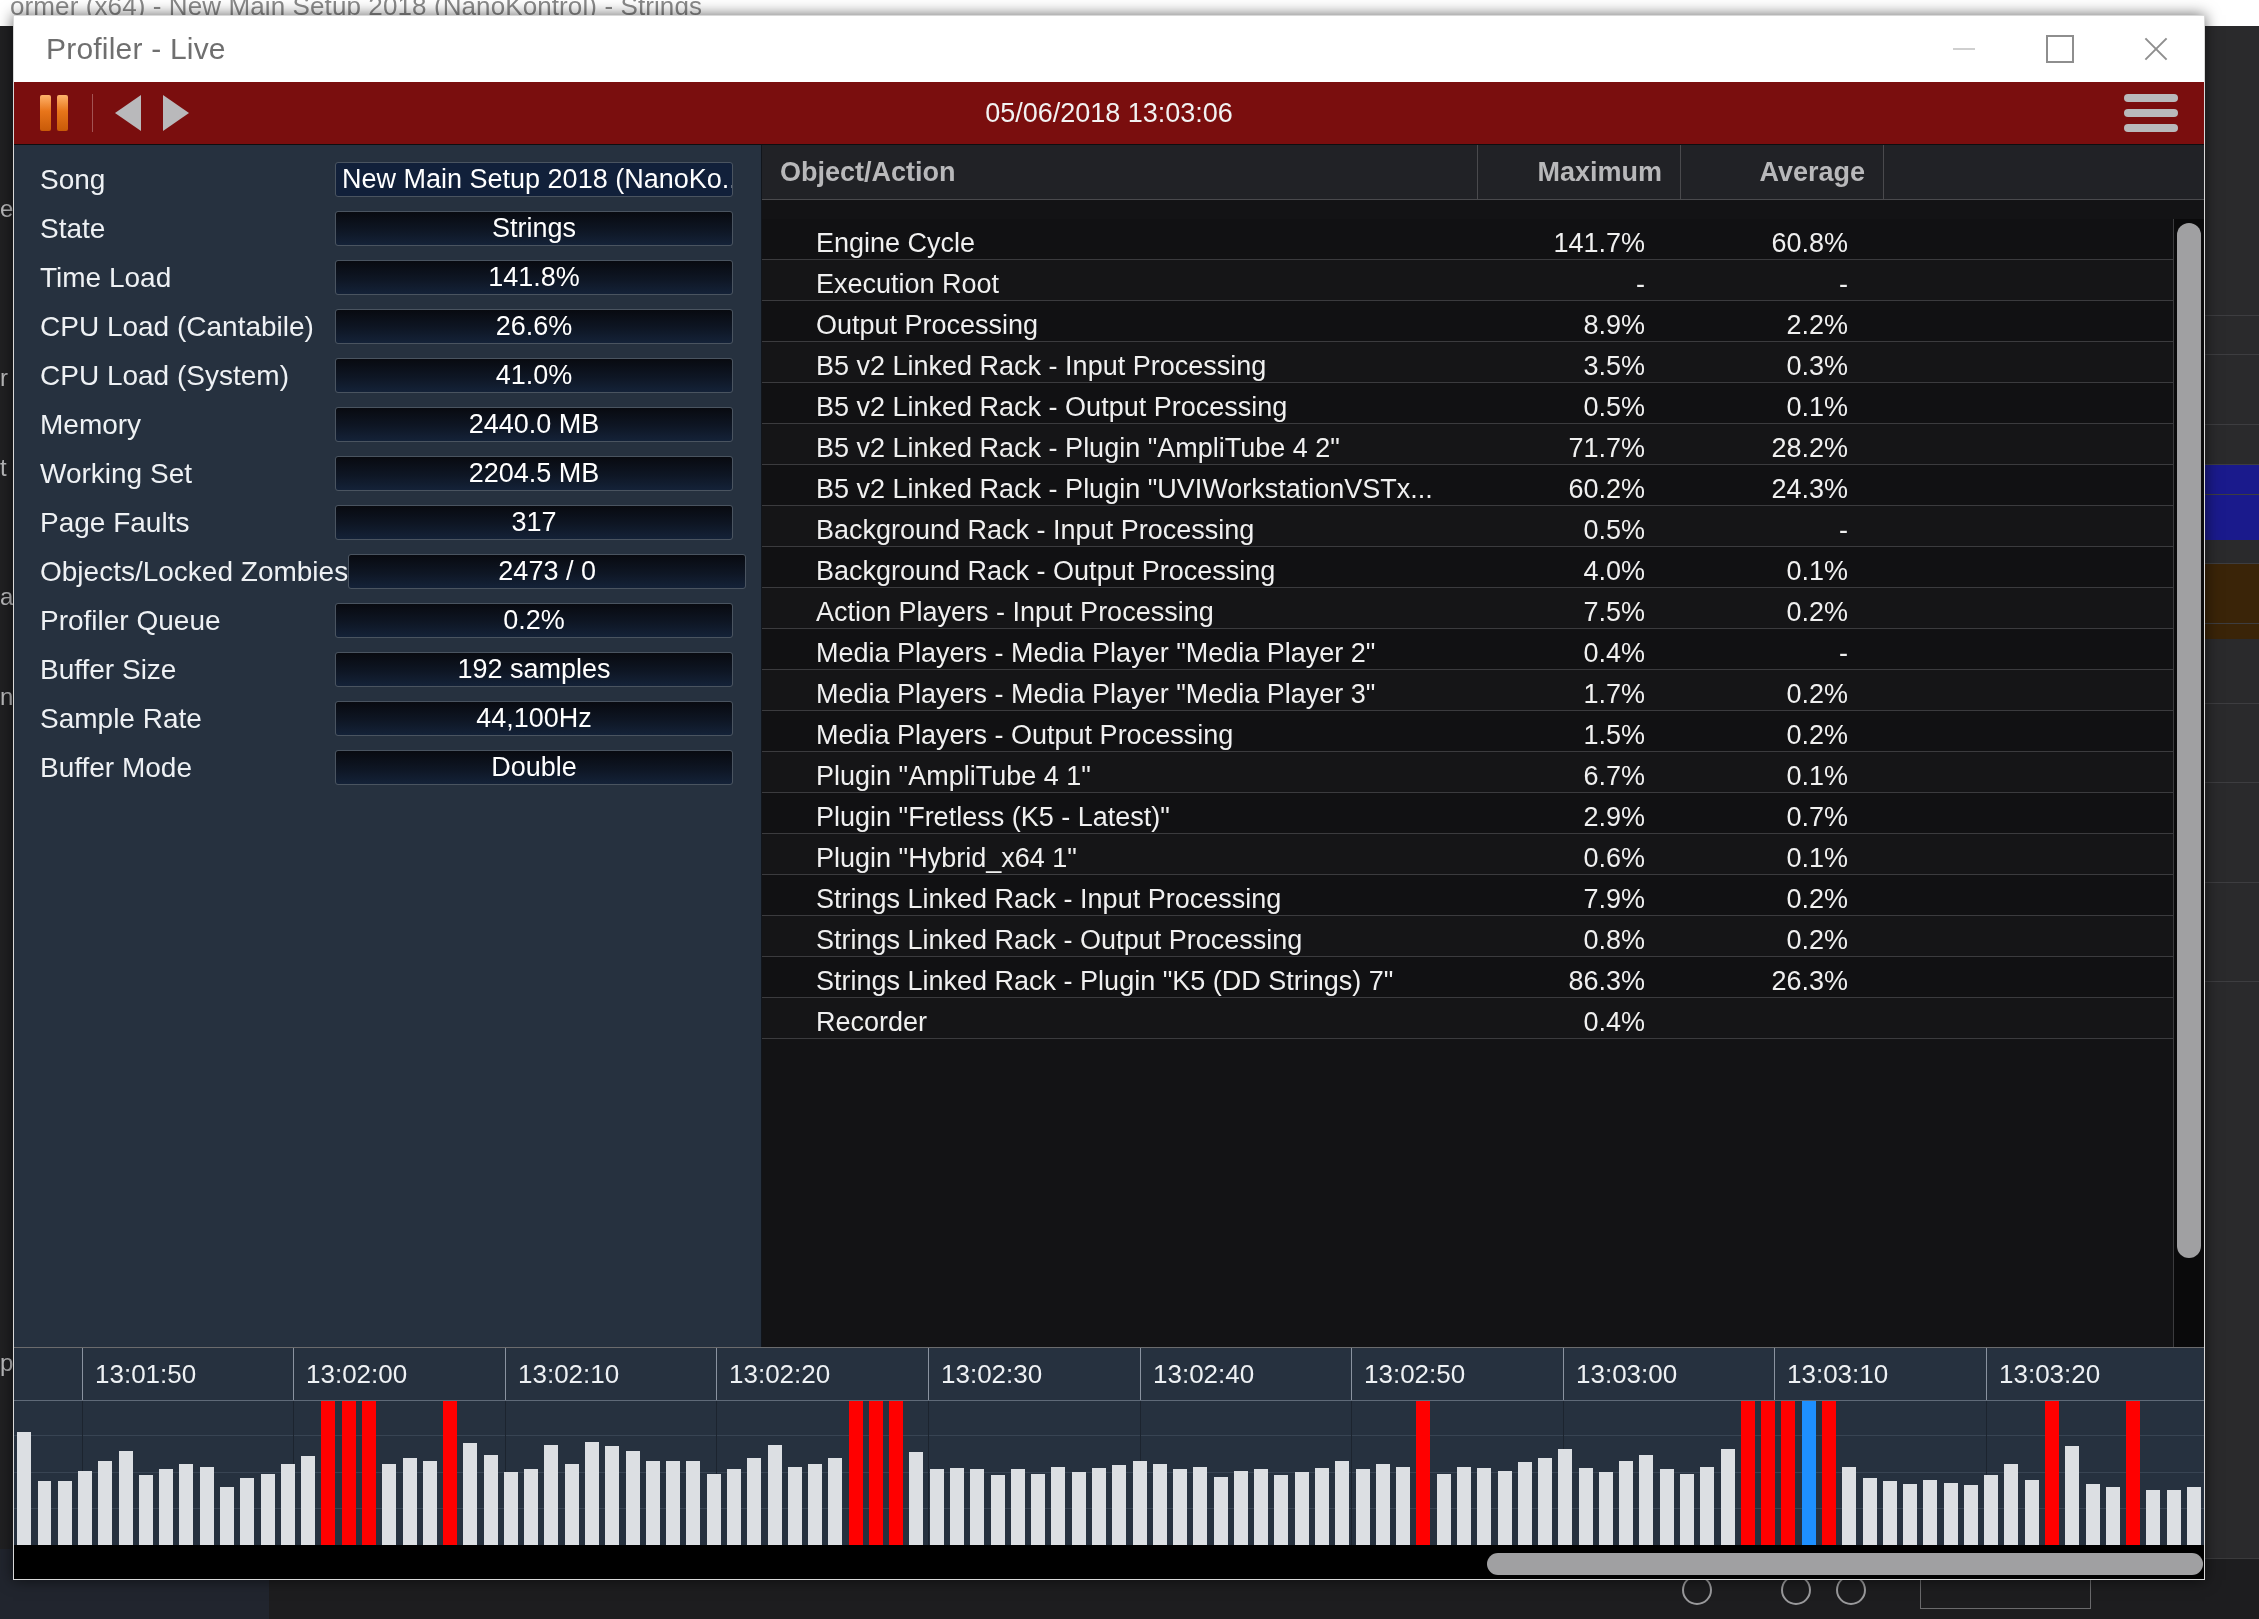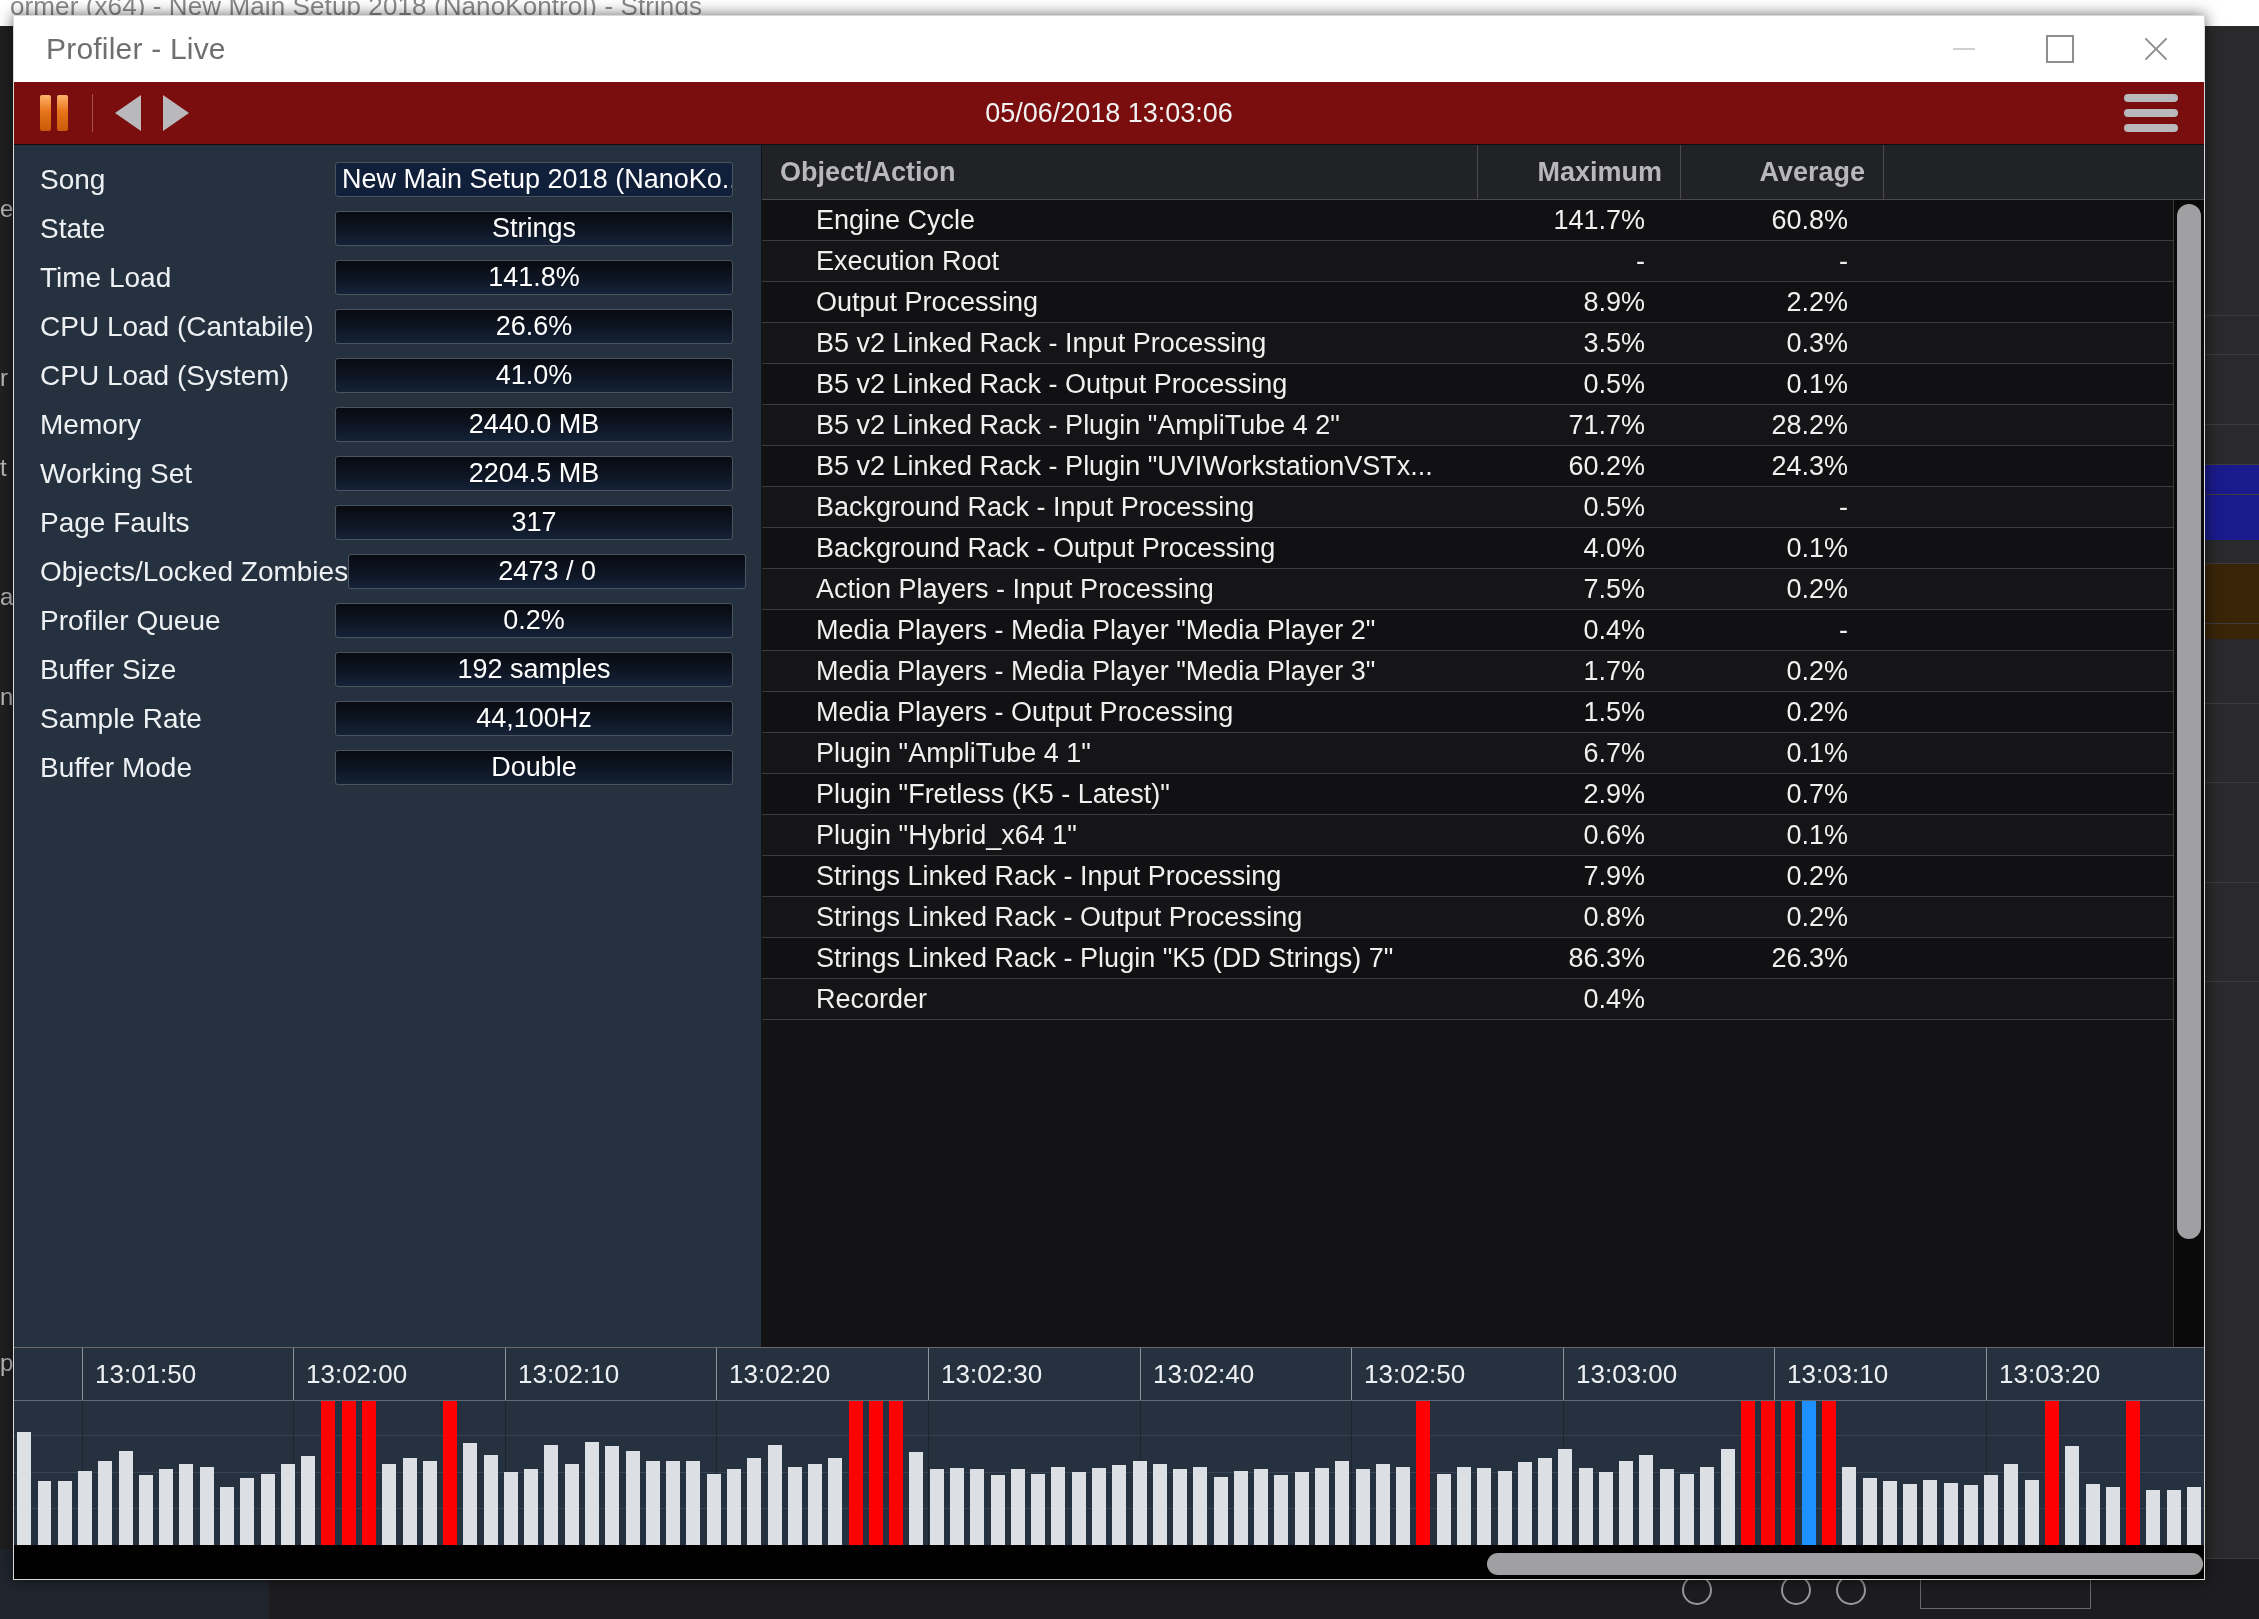--- a/index.html
+++ b/index.html
@@ -171,21 +171,21 @@
   }
   .stat-value.song {
     background: #11203a;
     justify-content: flex-start;
   }
 
   
   #table-panel {
     flex: 1; min-width: 0;
     background: #131315;
-    display: flex; flex-direction: column;
+    display: flex; flex-direction: column; gap: 19px;
   }
   #table-header {
     display: flex; height: 54px; min-height: 54px;
     background: #212226;
     border-bottom: 1px solid #4a4a4d;
   }
   .th {
     color: #b8b8ba; font-size: 27px; font-weight: bold;
     display: flex; align-items: center;
     border-right: 1px solid #4a4a4d;
@@ -199,20 +199,21 @@
 
   #table-scroll {
     flex: 1; position: relative; overflow: hidden;
     background: #131315;
   }
   #table-rows { position: absolute; left: 0; top: 0; right: 30px; }
   .tr {
     display: flex; height: 41px;
     border-bottom: 1px solid #3b3b3e;
     box-sizing: border-box;
+    align-items: flex-end;
   }
   .tr:nth-child(odd)  { background: #111113; }
   .tr:nth-child(even) { background: #151517; }
   .td {
     display: flex; align-items: center;
     color: #f0f0f0; font-size: 27px;
     box-sizing: border-box;
     overflow: hidden; white-space: nowrap;
   }
   .td-obj { flex: 1; min-width: 0; padding-left: 54px; }

